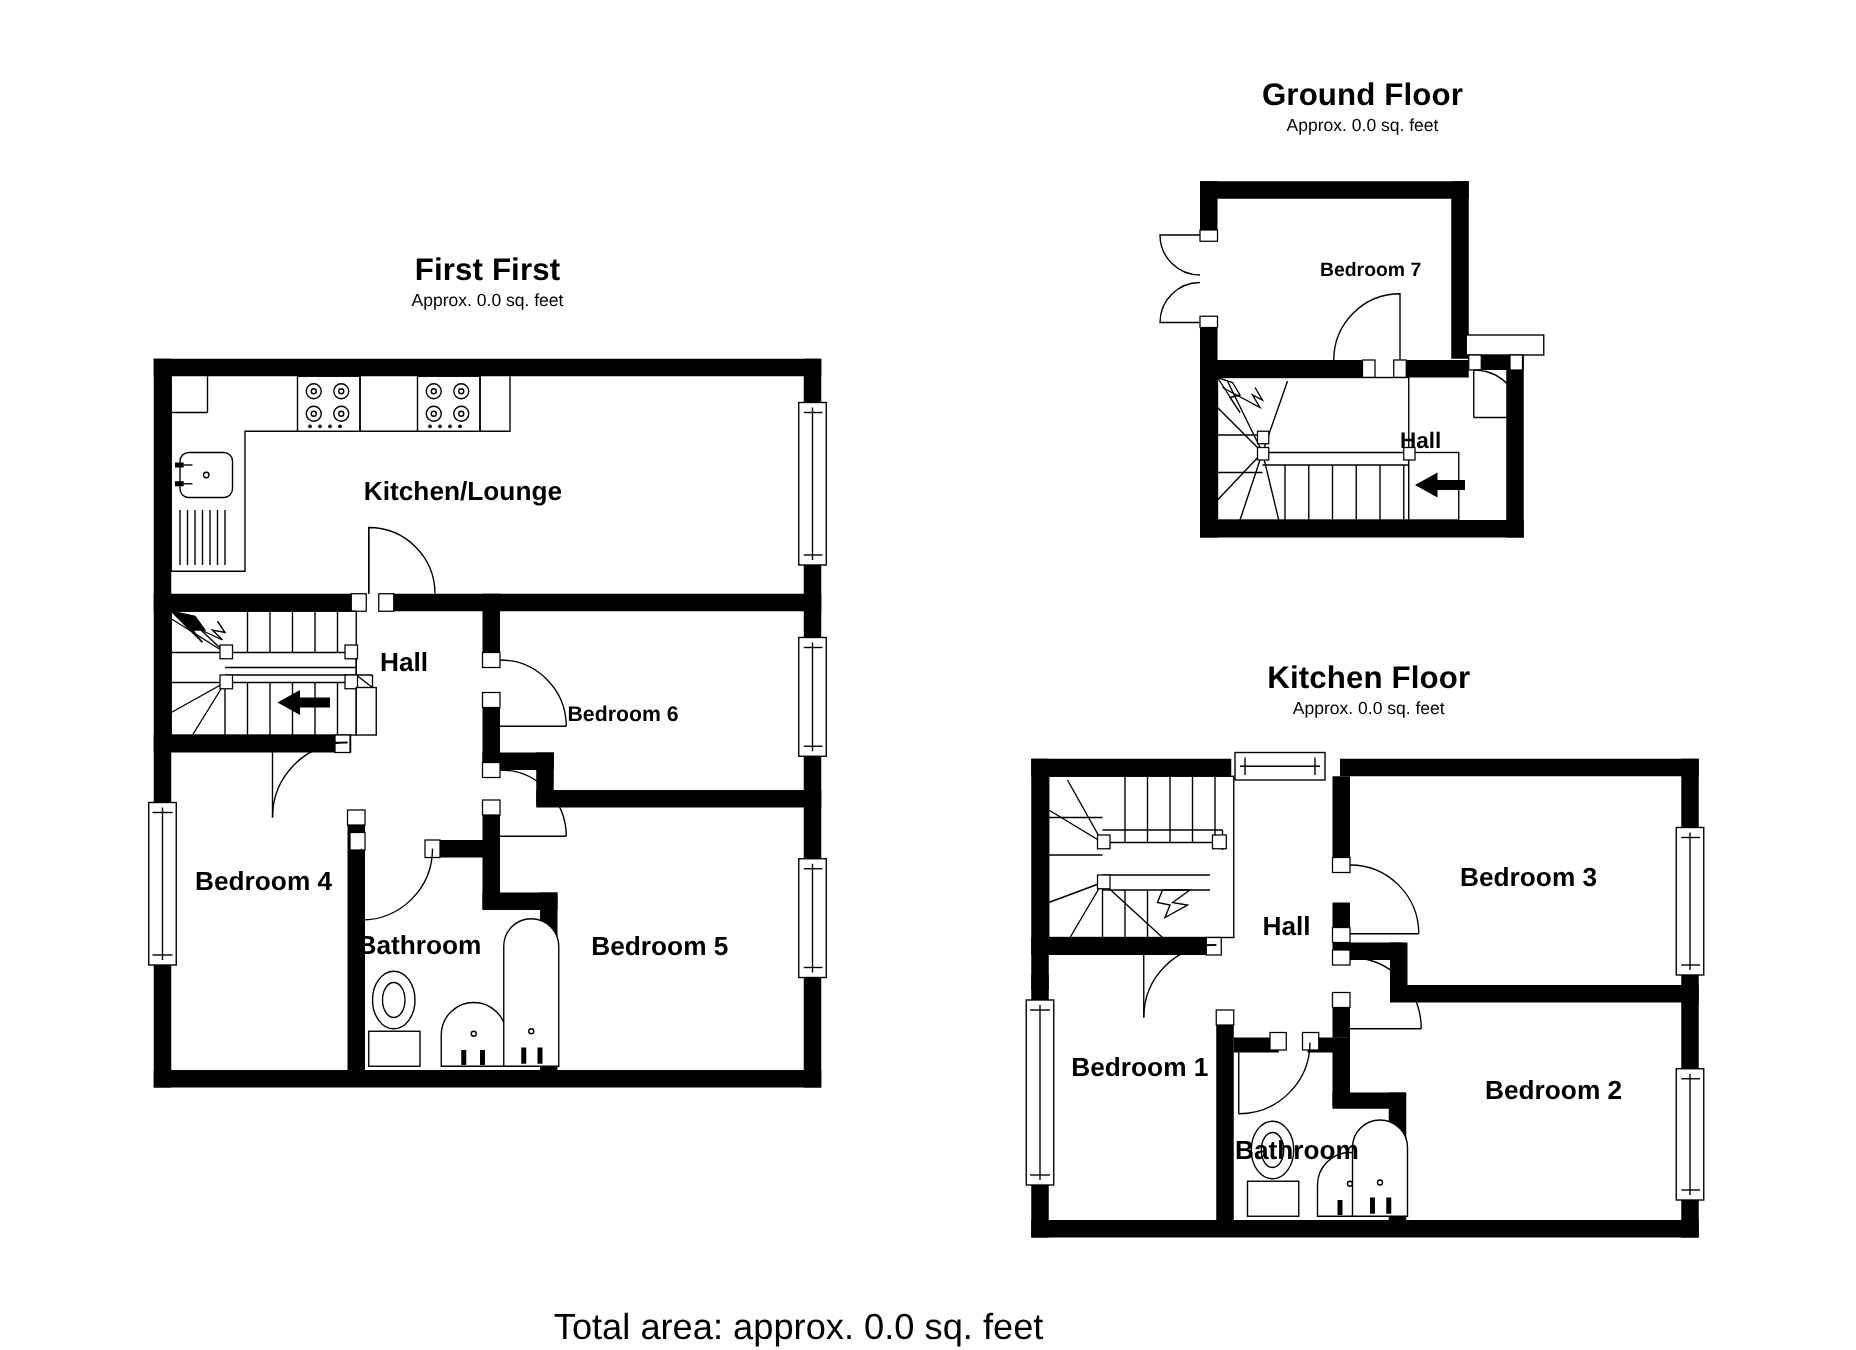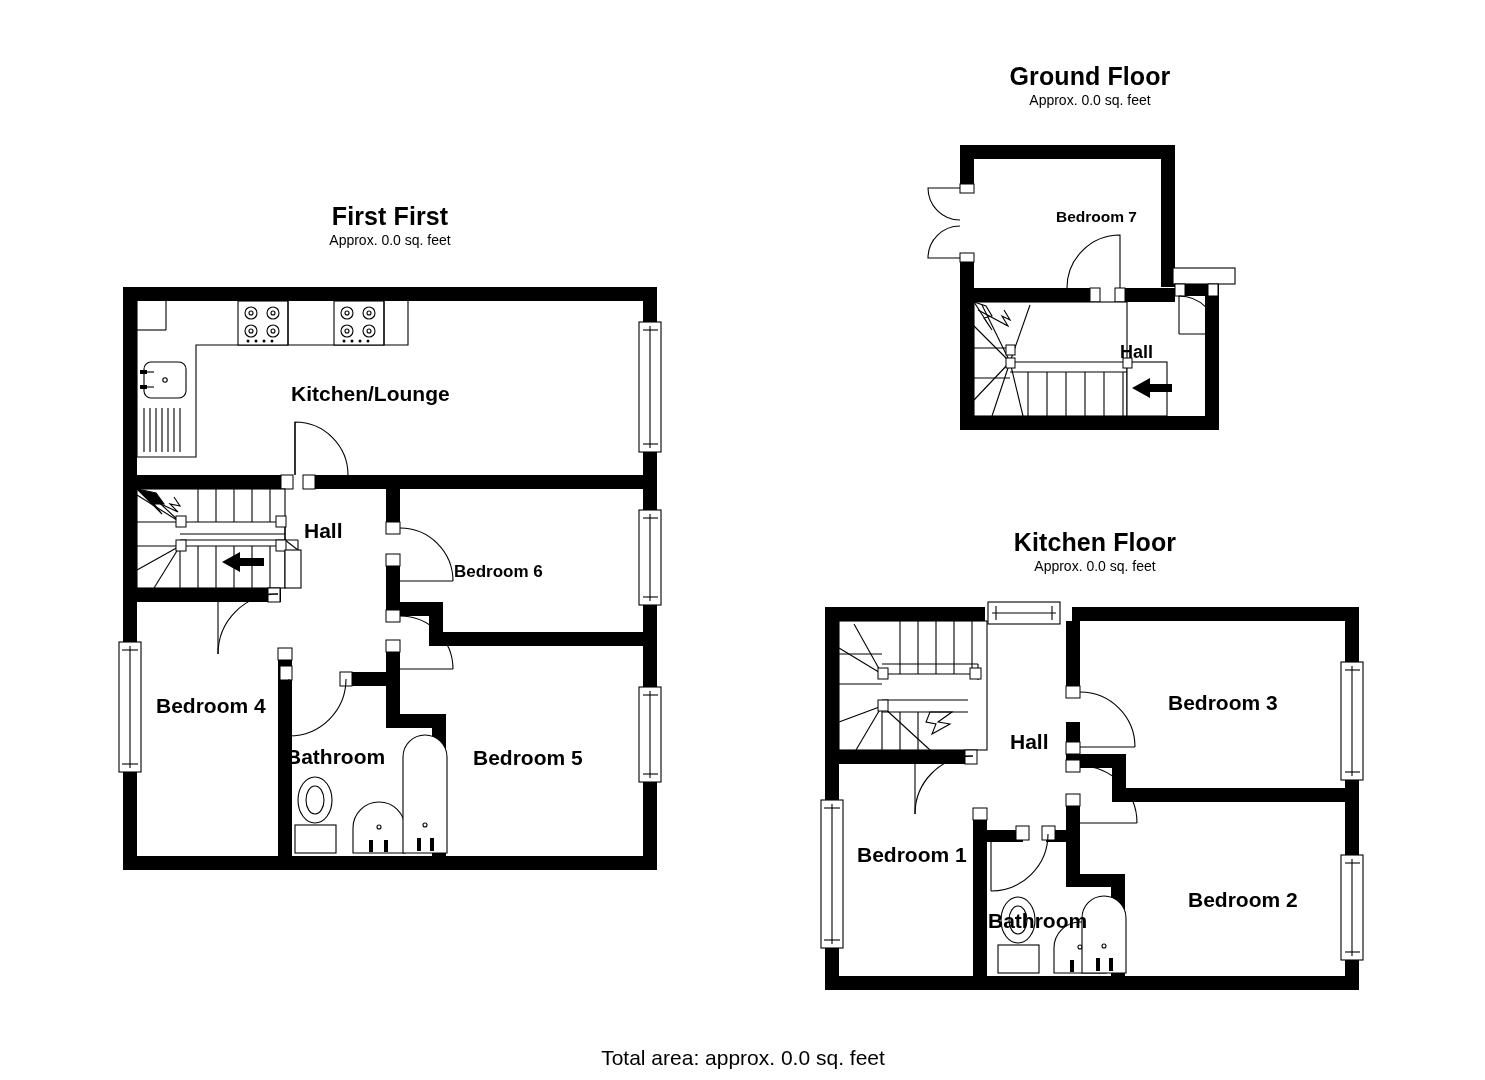--- a/index.html
+++ b/index.html
@@ -2,21 +2,21 @@
 <html><head>
 <meta charset="utf-8">
 <style>
   html,body{margin:0;padding:0;background:#ffffff;}
   body{width:1485px;height:1080px;position:relative;overflow:hidden;
        font-family:"Liberation Sans","DejaVu Sans",sans-serif;color:#000;}
   .plan{position:absolute;}
   .ttl{position:absolute;text-align:center;font-weight:bold;font-size:25px;letter-spacing:0.1px;white-space:nowrap;}
   .sub{position:absolute;text-align:center;font-size:14px;white-space:nowrap;}
   .rlbl{position:absolute;font-weight:bold;white-space:nowrap;font-size:19.5px;}
-  .total{position:absolute;text-align:center;font-size:21px;white-space:nowrap;}
+  .total{position:absolute;text-align:left;font-size:29px;white-space:nowrap;}
   svg{display:block;overflow:visible;}
   .w{fill:#000;}
   .thin{fill:none;stroke:#000;stroke-width:1.1;}
   .thin2{fill:#fff;stroke:#000;stroke-width:1.1;}
   .arc{fill:none;stroke:#000;stroke-width:1.1;}
   .jam{fill:#fff;stroke:#000;stroke-width:1;}
   .arrow{fill:#000;}
 </style>
 </head>
 <body>
@@ -455,17 +455,17 @@
   <g>
     <path class="thin2" d="M262 371 L262 316 A22 22 0 0 1 284 294 A22 22 0 0 1 306 316 L306 371 Z" transform="translate(0,0)"></path>
     <circle class="thin" cx="284" cy="344" r="2"></circle>
     <rect class="w" x="276" y="356" width="4" height="13"></rect>
     <rect class="w" x="289" y="356" width="4" height="13"></rect>
   </g>
 </svg>
 <div class="rlbl" style="left:190px;top:128px;font-size:21px;">Hall</div>
 <div class="rlbl" style="left:348px;top:89px;font-size:21px;">Bedroom 3</div>
 <div class="rlbl" style="left:37px;top:241px;font-size:21px;">Bedroom 1</div>
-<div class="rlbl" style="left:368px;top:259px;font-size:21px;margin-top:27px;">Bedroom 2</div>
+<div class="rlbl" style="left:368px;top:259px;font-size:21px;">Bedroom 2</div>
 <div class="rlbl" style="left:168px;top:307px;font-size:21px;">Bathroom</div>
 </div>
 
 <div class="total" style="left:443px;top:1046px;width:600px;">Total area: approx. 0.0 sq. feet</div>
 
 </body></html>

